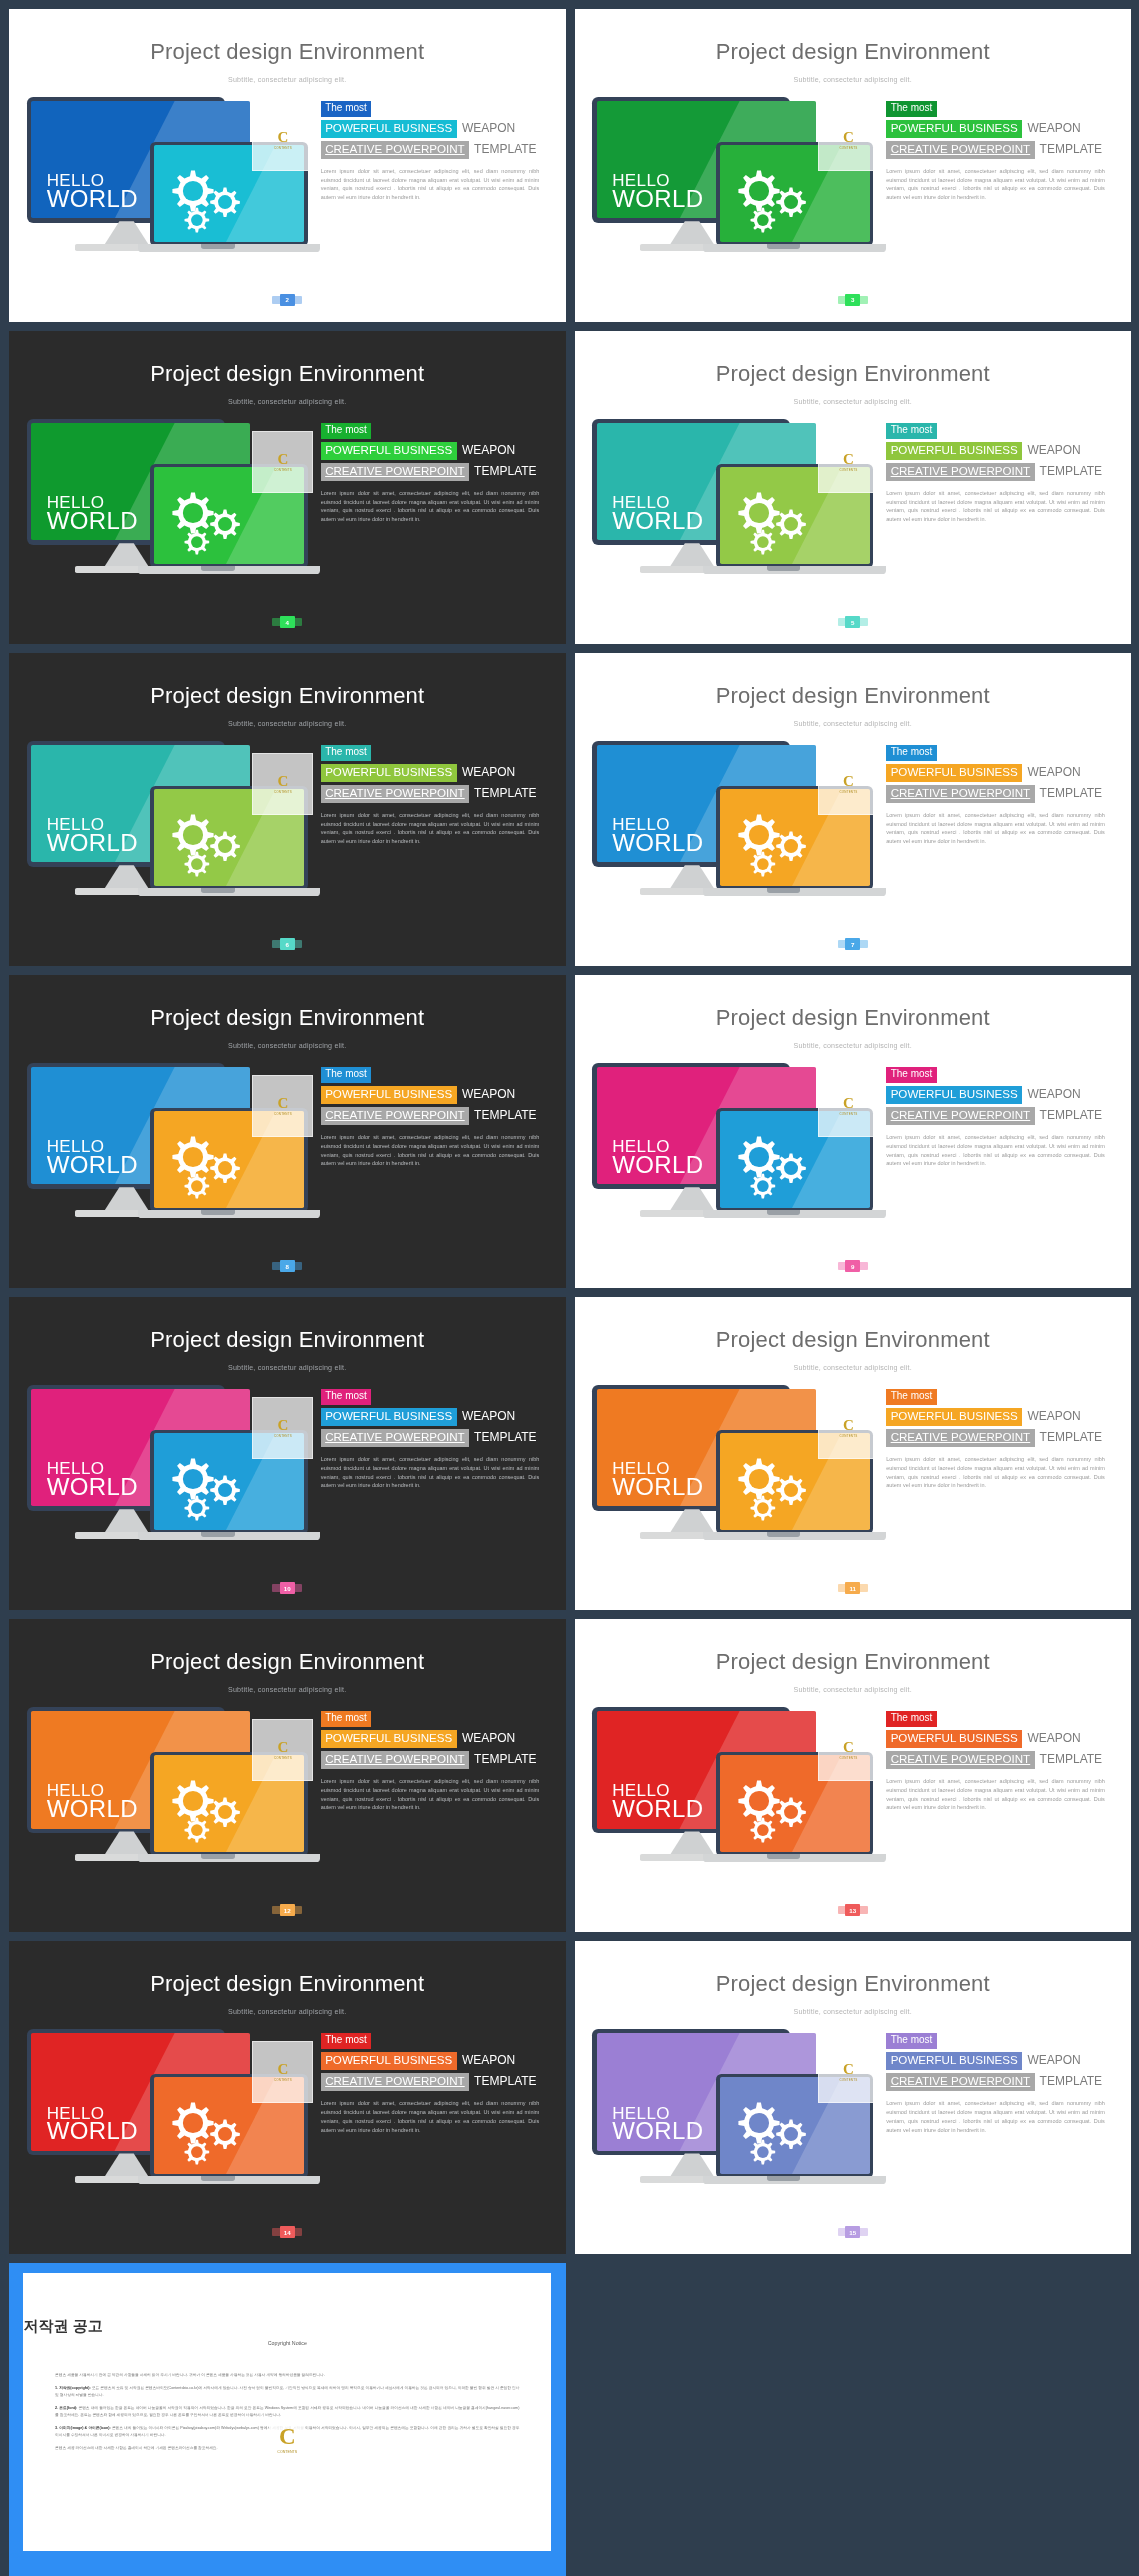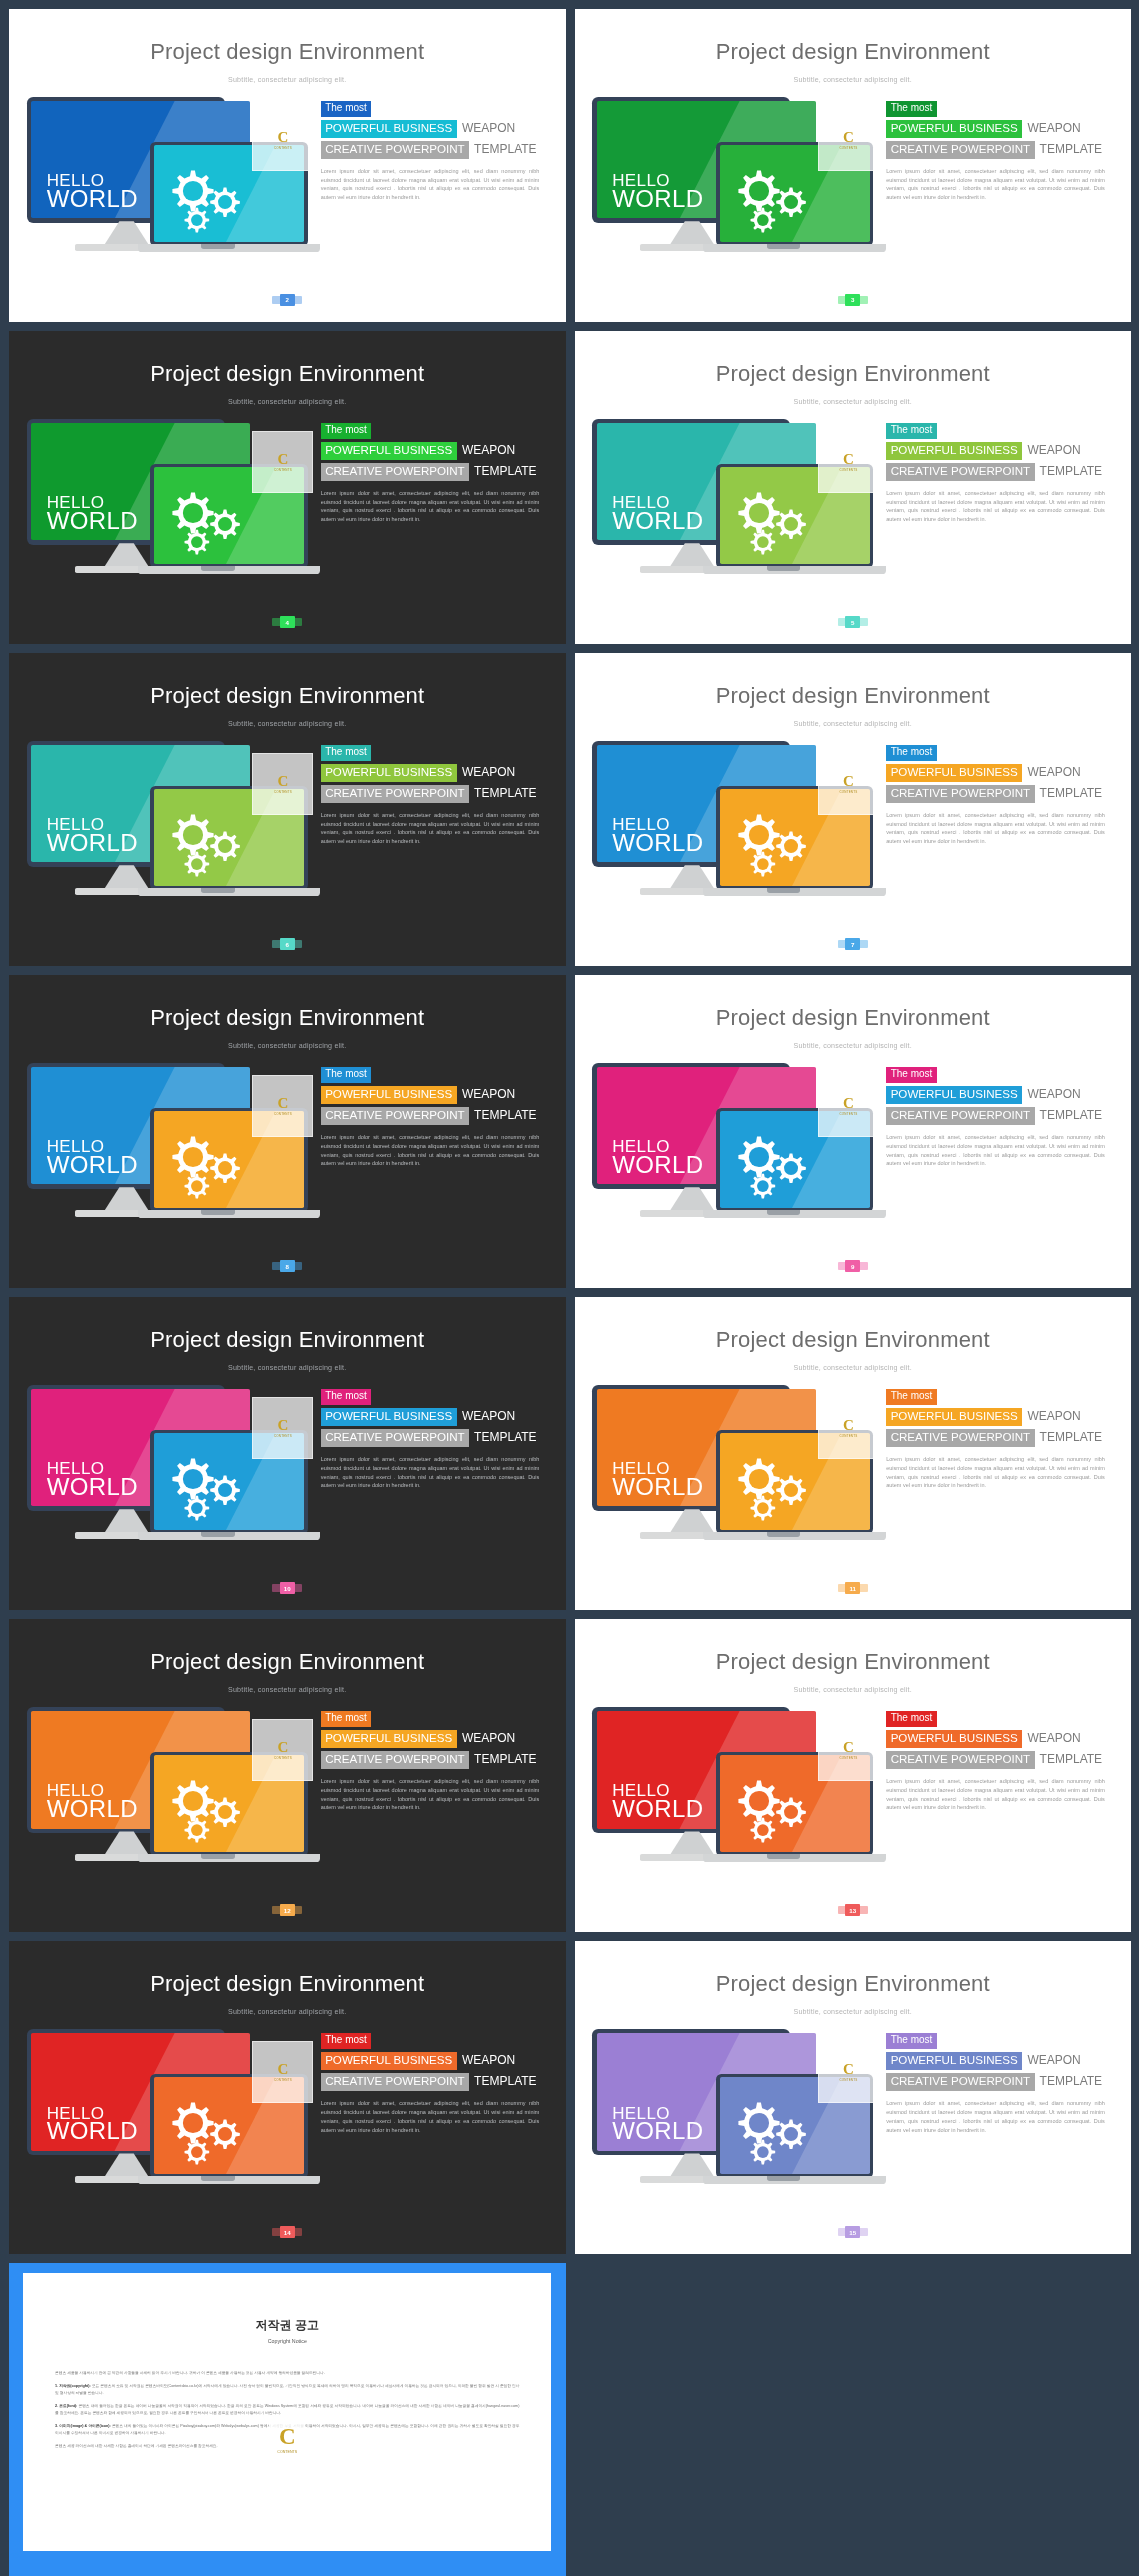--- a/index.html
+++ b/index.html
@@ -46,41 +46,41 @@
       background:rgba(255,255,255,.72);display:flex;align-items:center;justify-content:center;
       flex-direction:column;border:0.9px solid rgba(255,255,255,.55);}
   .wm .c{font-family:"Liberation Serif",serif;font-size:15px;font-weight:700;color:#c9a227;line-height:1;}
   .wm .t{font-size:3px;color:#b08d1f;letter-spacing:0.2px;margin-top:0.9px;}
 
   
   .txt{position:absolute;left:56%;top:28.5%;right:2.2%;}
   .band{display:inline-block;padding:1.3px 4.5px 2.2px 4.5px;color:#fff;font-size:11px;line-height:1.22;white-space:nowrap;}
   .band.b1{font-size:10px;}
   .band.b2{font-size:11.6px;}
-  .band.b3{font-size:11.6px;background:#a8a8a8;}
+  .band.b3{font-size:11.6px;background:#a8a8a8;text-decoration:underline;}
   .tail{font-size:12px;color:#7b7b7b;padding-left:1.8px;}
   .dark .tail{color:#ffffff;}
   .row{margin-bottom:2.7px;white-space:nowrap;}
   .body{margin-top:8px;font-size:5.5px;line-height:1.62;text-align:justify;width:94%;}
   .light .body{color:#9b9b9b;}
   .dark  .body{color:#b9bcbf;}
 
   
   .badge{position:absolute;left:50%;transform:translateX(-50%);bottom:5.2%;
          width:30px;height:11.6px;display:flex;align-items:center;justify-content:center;}
   .badge .wing{position:absolute;left:0;top:1.8px;width:30px;height:8px;opacity:.45;border-radius:0.9px;}
   .badge .core{position:relative;width:15px;height:11.6px;display:flex;align-items:center;justify-content:center;
         color:#fff;font-size:6.2px;font-weight:700;border-radius:0.9px;}
 
   
   .copyrow{display:grid;grid-template-columns:1fr 1fr;gap:9px;padding:9px;box-sizing:border-box;}
   .copy{position:relative;width:100%;aspect-ratio:640/360;background:#2f8ef4;overflow:hidden;}
   .copy-inner{position:absolute;left:2.6%;top:3%;right:2.6%;bottom:8%;background:#fff;}
   .copy-stripe{position:absolute;left:0;top:0;bottom:0;width:2.6%;background:#2f8ef4;}
-  .copy-h1{text-align:center;margin-top:8.5%;font-size:12px;font-weight:700;color:#333;}
+  .copy-h1{text-align:left;margin-top:8.5%;font-size:15px;font-weight:700;color:#333;}
   .copy-h2{text-align:center;margin-top:3.6px;font-size:5.3px;color:#555;}
   .copy-body{margin:5% 6% 0 6%;font-size:3.7px;line-height:1.85;color:#6a6a6a;text-align:justify;}
   .copy-body p{margin:0 0 6.2px 0;}
   .copy-body b{color:#333;}
   .copy-wm{position:absolute;left:50%;top:60%;transform:translate(-50%,-50%);
       width:36px;height:36px;background:rgba(255,255,255,.8);display:flex;flex-direction:column;
       align-items:center;justify-content:center;}
   .copy-wm .c{font-family:"Liberation Serif",serif;font-size:23px;font-weight:700;color:#c9a227;line-height:1;}
   .copy-wm .t{font-size:3.6px;color:#b08d1f;margin-top:1.8px;}
 </style>

